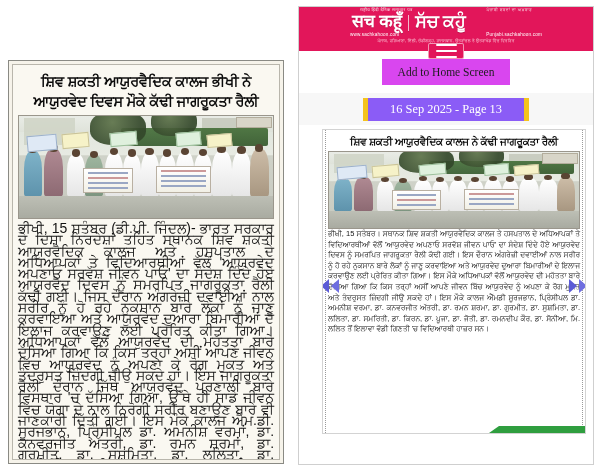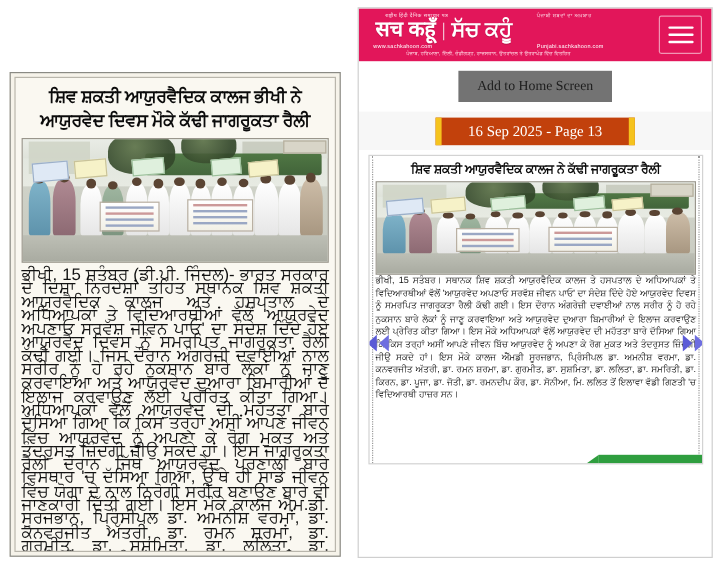--- a/index.html
+++ b/index.html
@@ -95,21 +95,21 @@
   .right-panel{
     position:absolute;left:298px;top:6px;width:296px;height:459px;
     background:#ffffff;
     border:1px solid #cfcfcf;
     box-sizing:border-box;
     overflow:hidden;
   }
   .site-header{
     position:relative;height:44px;background:#e2165a;
     display:flex;align-items:center;justify-content:space-between;
-    padding:0 8px;box-sizing:border-box;
+    padding:0 8px;box-sizing:border-box;flex-direction:column;
   }
   .logo{position:relative;width:200px;height:38px;}
   .logo-top{
     font-size:4.2px;color:#ffe7ef;letter-spacing:.4px;
     display:flex;justify-content:space-between;padding:0 14px;
     font-family:"Liberation Sans", sans-serif;
   }
   .logo-main{
     display:flex;align-items:baseline;gap:5px;
     font-family:"Liberation Serif", serif;
@@ -128,37 +128,37 @@
   .hamburger{
     width:34px;height:30px;background:#e2165a;
     border:1px solid rgba(255,255,255,.55);border-radius:2px;
     display:flex;flex-direction:column;justify-content:center;
     align-items:center;gap:4px;cursor:pointer;
   }
   .hamburger span{display:block;width:21px;height:2px;background:#fff;border-radius:1px;}
 
   .a2hs-wrap{height:42px;display:flex;align-items:center;justify-content:center;background:#fff;}
   .a2hs{
-    background:#737373;color:#1d1d1d;
+    background:#d946ef;color:#1d1d1d;
     font-family:"Liberation Serif", serif;
     font-size:11.5px;padding:6px 16px;border:none;cursor:pointer;
     line-height:14px;
   }
   .date-wrap{height:32px;display:flex;align-items:center;justify-content:center;background:#f7f7f7;}
   .date-bar{
-    position:relative;background:#c2410c;color:#fff;
+    position:relative;background:#8b5cf6;color:#fff;
     font-family:"Liberation Serif", serif;
     font-size:12.4px;padding:4px 22px;line-height:15px;
     border-left:5px solid #f5c31d;border-right:5px solid #f5c31d;
   }
 
   .article-box{
-    position:relative;margin:4px 7px 0 8px;
+    position:relative;margin:4px 7px 0 23px;
     border:1px solid #d3d3d3;background:#fff;
-    padding:3px 5px 16px 5px;height:258px;box-sizing:border-box;overflow:hidden;
+    padding:3px 5px 16px 5px;height:305px;box-sizing:border-box;overflow:hidden;
   }
   .art-head{
     font-family:"Liberation Sans", sans-serif;
     font-weight:bold;font-size:10.4px;line-height:13px;
     text-align:center;color:#0b0b0b;margin:2px 0 3px 0;letter-spacing:-.2px;
   }
   .byline{
     font-family:"Liberation Sans", sans-serif;
     font-weight:bold;font-size:8.4px;color:#111;
     border-bottom:1px solid #333;display:inline-block;

